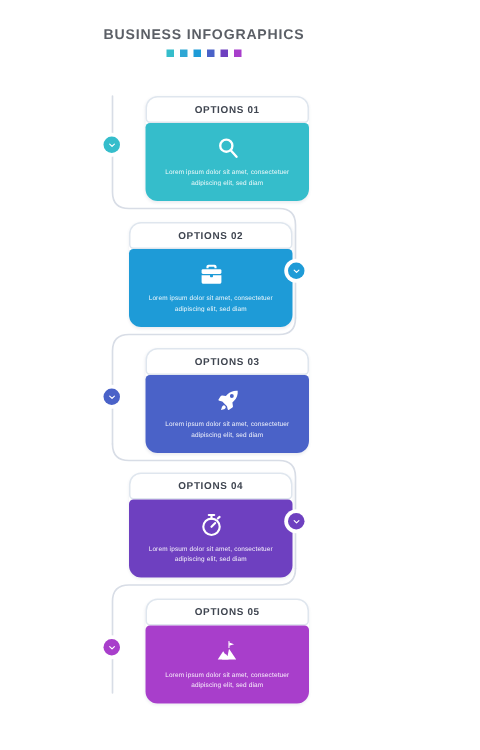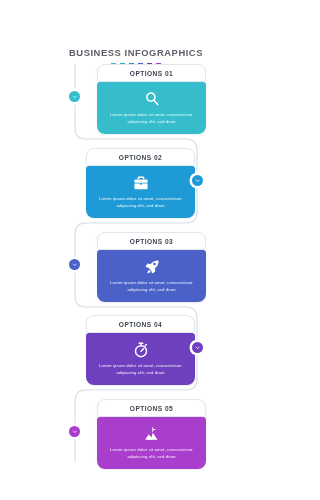--- a/index.html
+++ b/index.html
@@ -8,21 +8,20 @@
     font-family:"Liberation Sans","DejaVu Sans",sans-serif;
     -webkit-font-smoothing:antialiased;
   }
   .page{position:relative;width:272px;height:500px;}
 
   
   .header{position:absolute;left:0;top:17px;width:272px;text-align:center;}
   .title{
     font-size:9.4px;font-weight:bold;letter-spacing:.55px;color:#5b5f66;
     white-space:nowrap;
-    margin-top:30px;
   }
   .dots{margin-top:5px;display:flex;justify-content:center;gap:4.5px;}
   .dots i{display:block;width:4.6px;height:4.6px;}
 
   
   .track{position:absolute;left:0;top:0;width:272px;height:500px;pointer-events:none;}
 
   
   .card{
     position:absolute;width:109px;border-radius:8px;

